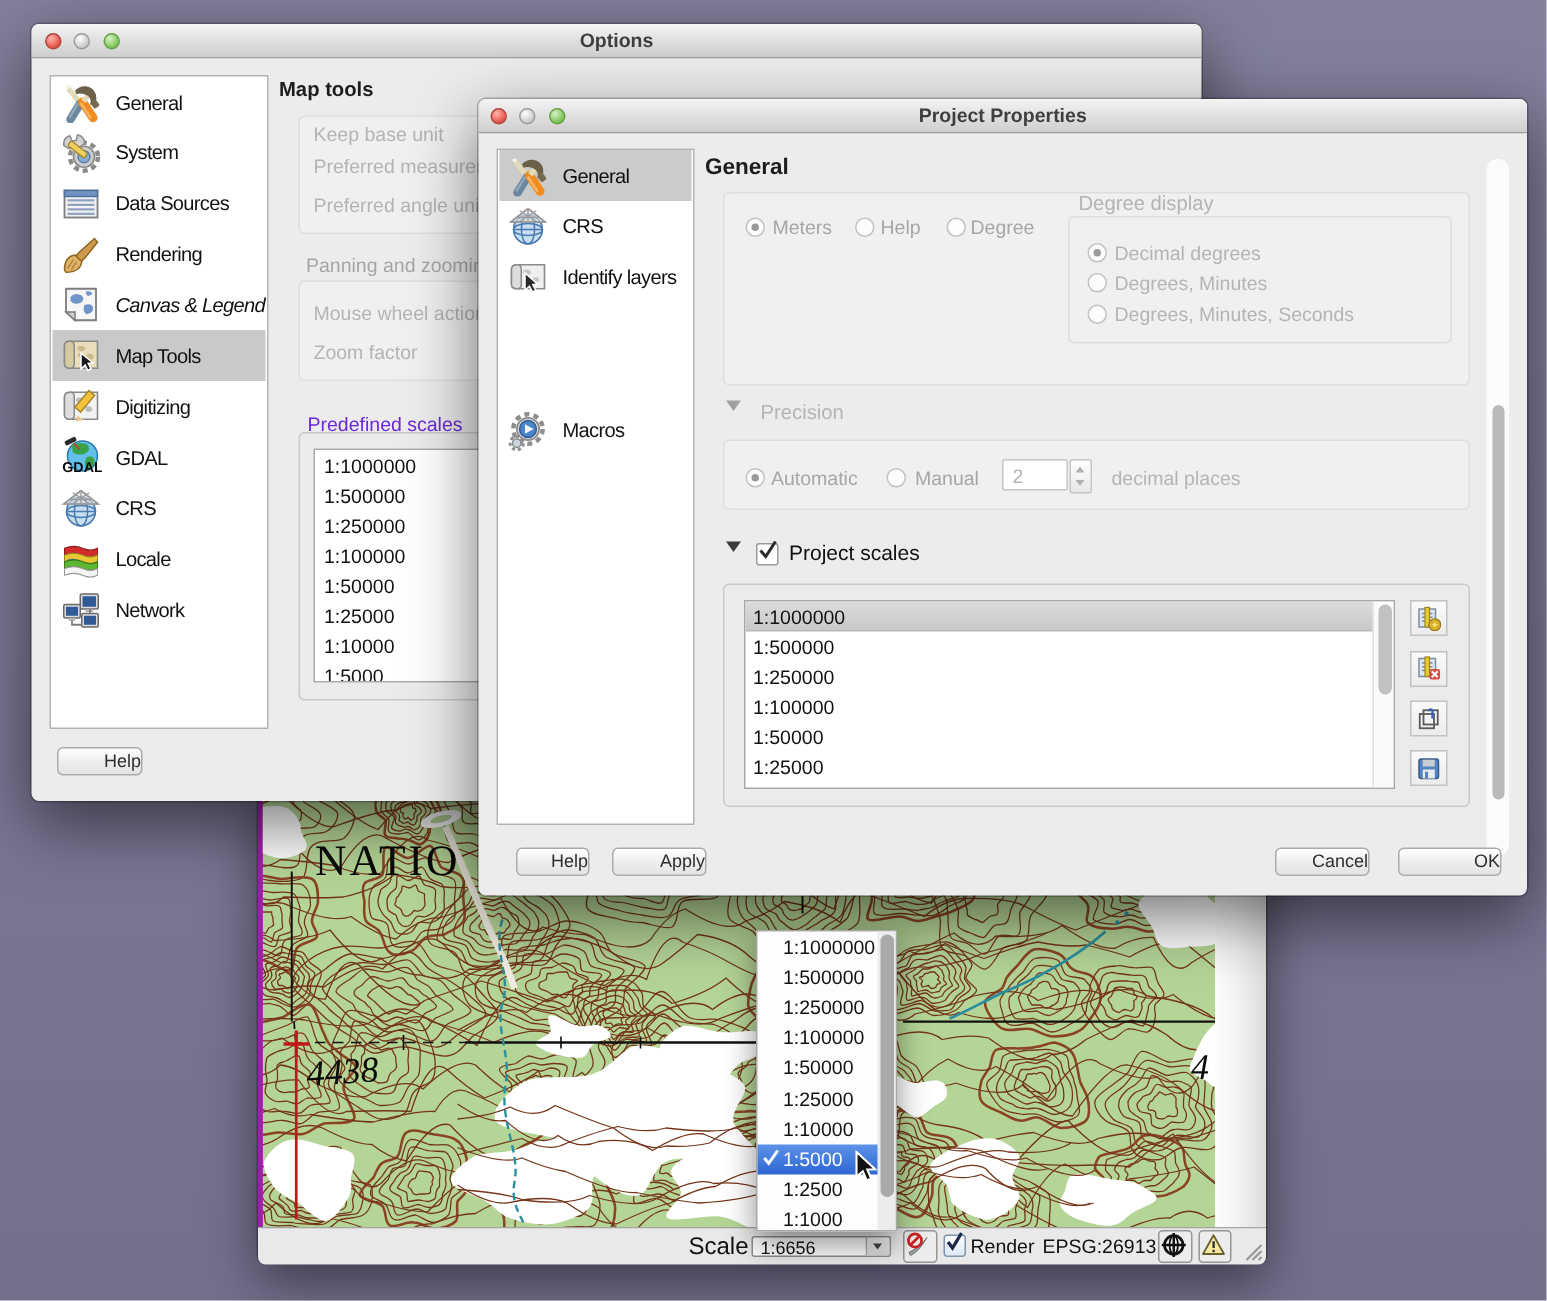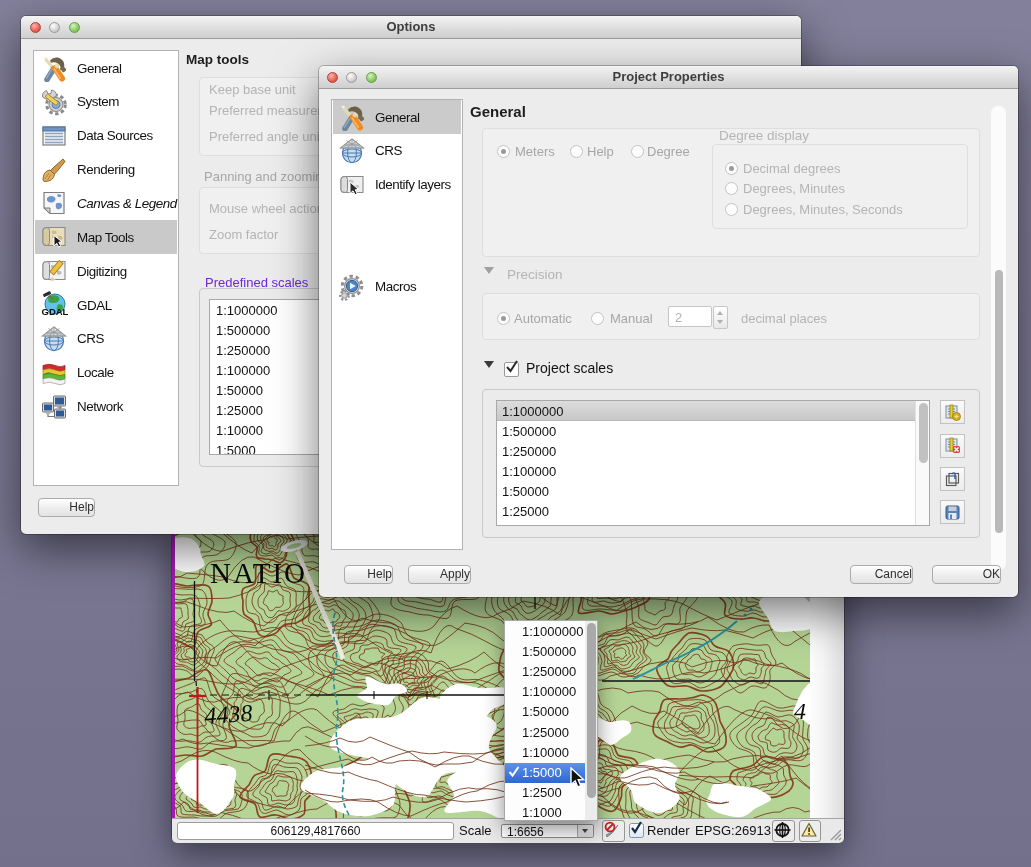--- a/index.html
+++ b/index.html
@@ -315,22 +315,21 @@
 <path d="M562,88 C545,103 520,118 495,128 C480,135 468,142 458,146" fill="none" stroke="#2a8fa0" stroke-width="1.8"></path>
 <circle cx="570" cy="82" r="1.5" fill="#2a8fa0"></circle>
         <circle cx="576" cy="76" r="1.5" fill="#2a8fa0"></circle>
 <text x="35" y="50" font-family="'Liberation Serif',serif" font-size="29" letter-spacing="2" fill="#0a0a0a">NATIO</text>
 <text x="30" y="191" font-family="'Liberation Serif',serif" font-size="24" font-style="italic" fill="#0a0a0a" transform="rotate(-4 30 191)">4438</text>
 <text x="619" y="186" font-family="'Liberation Serif',serif" font-size="24" font-style="italic" fill="#0a0a0a">4</text>
 </svg>
     </div>
   <div class="abs" style="left:638px;top:9px;width:34px;height:285px;background:linear-gradient(90deg,#fdfdfd 0%,#f4f4f4 40%,#dcdcdc 100%)"></div>
   <div class="abs" style="left:0;top:294px;width:672px;height:24px;background:#e9e9e9;border-top:1px solid #a5a5a5;border-radius:0 0 5px 5px">
-    <div class="abs" style="left:5px;top:3px;width:275px;height:16px;background:#fff;border:1px solid #9c9c9c;border-radius:3px;font-size:12px;color:#111;text-align:center;line-height:16px">606129,4817660</div>
-    <div class="abs" style="left:287px;top:4px;font-size:13px;color:#111">Scale</div>
+    <div class="abs" style="left:287px;top:4px;font-size:16px;color:#111">Scale</div>
     <div class="abs" style="left:329px;top:5px;width:93px;height:14px;background:#fff;border:1px solid #8e8e8e;border-radius:2px;font-size:12px;color:#111;line-height:14px;padding-left:5px;box-sizing:border-box">1:6656
       <div class="abs" style="right:0;top:0;width:15px;height:12px;background:linear-gradient(180deg,#fdfdfd,#d8d8d8);border-left:1px solid #aaa;border-radius:0 2px 2px 0">
       <div class="abs" style="left:4px;top:4px;width:0;height:0;border-left:3.5px solid transparent;border-right:3.5px solid transparent;border-top:4px solid #444"></div>
         </div>
     </div>
     <div class="abs" style="left:430px;top:1px;width:21px;height:20px;background:#ededed;border:1px solid #969696;border-radius:3px">
       <svg width="19" height="18" viewBox="0 0 19 18">
           <path d="M4,16 Q10,13 15,4 Q11,10 3,14 Z" fill="#9aa0a6" stroke="#666" stroke-width=".6"></path>
           <circle cx="7" cy="6" r="4.4" fill="none" stroke="#cc2222" stroke-width="1.8"></circle>
           <line x1="4" y1="9" x2="10" y2="3" stroke="#cc2222" stroke-width="1.8"></line>

